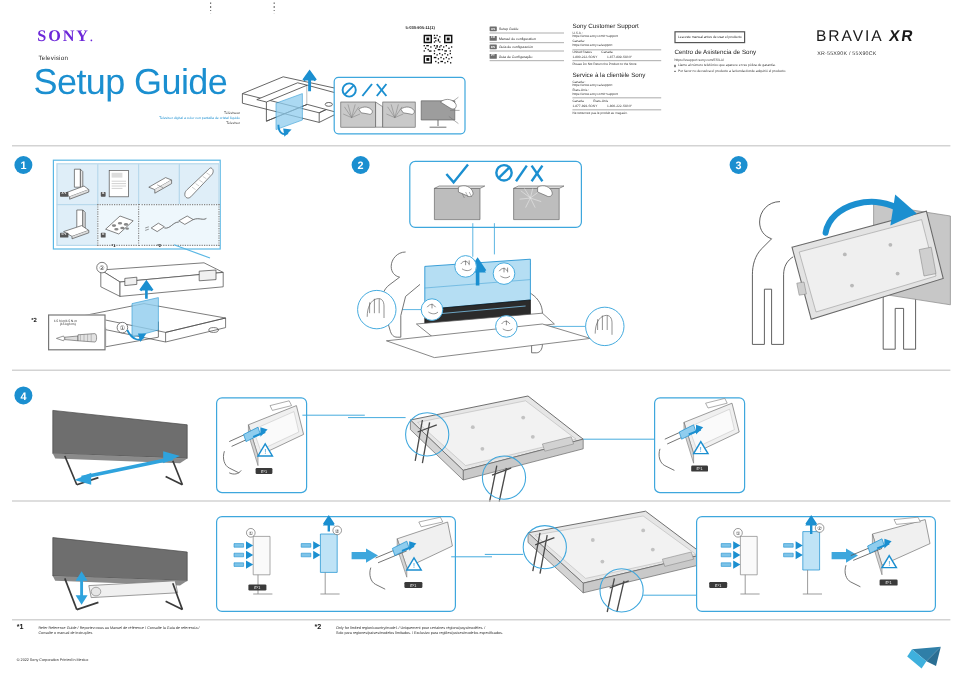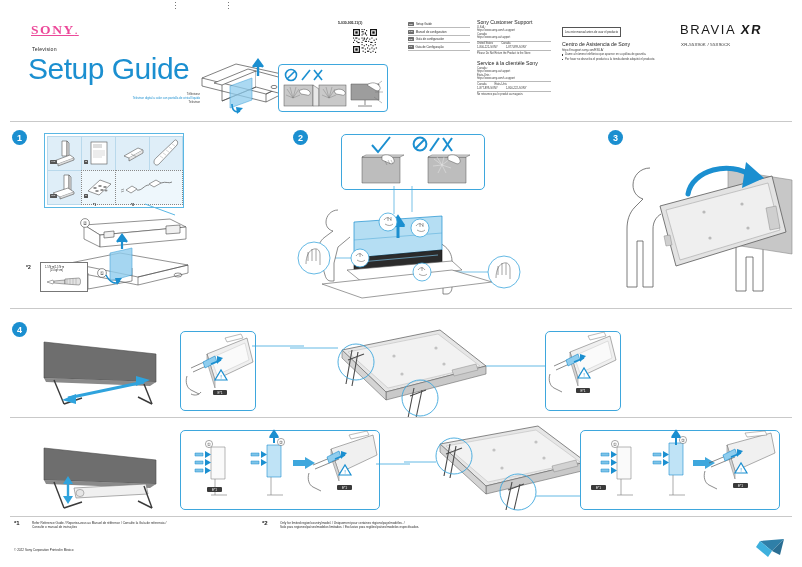--- a/index.html
+++ b/index.html
@@ -5,21 +5,21 @@
   html,body{margin:0;padding:0;background:#9a9a9a;}
   body{font-family:"Liberation Sans", sans-serif;}
   .page{
     position:relative;width:802px;height:567px;background:#ffffff;overflow:hidden;
   }
   .hr{position:absolute;background:#c9c9c9;height:1px;left:10px;right:10px;}
 
   
   .sony-logo{
     position:absolute;left:31px;top:22px;font-family:"Liberation Serif",serif;
-    font-weight:bold;font-size:13.5px;letter-spacing:1.6px;color:#ec4899;text-decoration:underline;
+    font-weight:bold;font-size:13.5px;letter-spacing:1.6px;color:#6d28d9;
   }
   .sony-logo .dot{font-size:9px;}
   .tv-word{position:absolute;left:32px;top:46px;font-size:5.2px;color:#2a2a2a;letter-spacing:.2px;}
   .setup-title{
     position:absolute;left:28px;top:52px;font-size:30px;color:#1b8fd0;
     letter-spacing:-0.5px;font-weight:normal;font-family:"Liberation Sans",sans-serif;
   }
   .subtitles{position:absolute;left:60px;top:92px;width:140px;text-align:right;}
   .subtitles div{font-size:2.9px;line-height:4px;color:#3a3a3a;}
   .subtitles .mid{color:#1b8fd0;}

